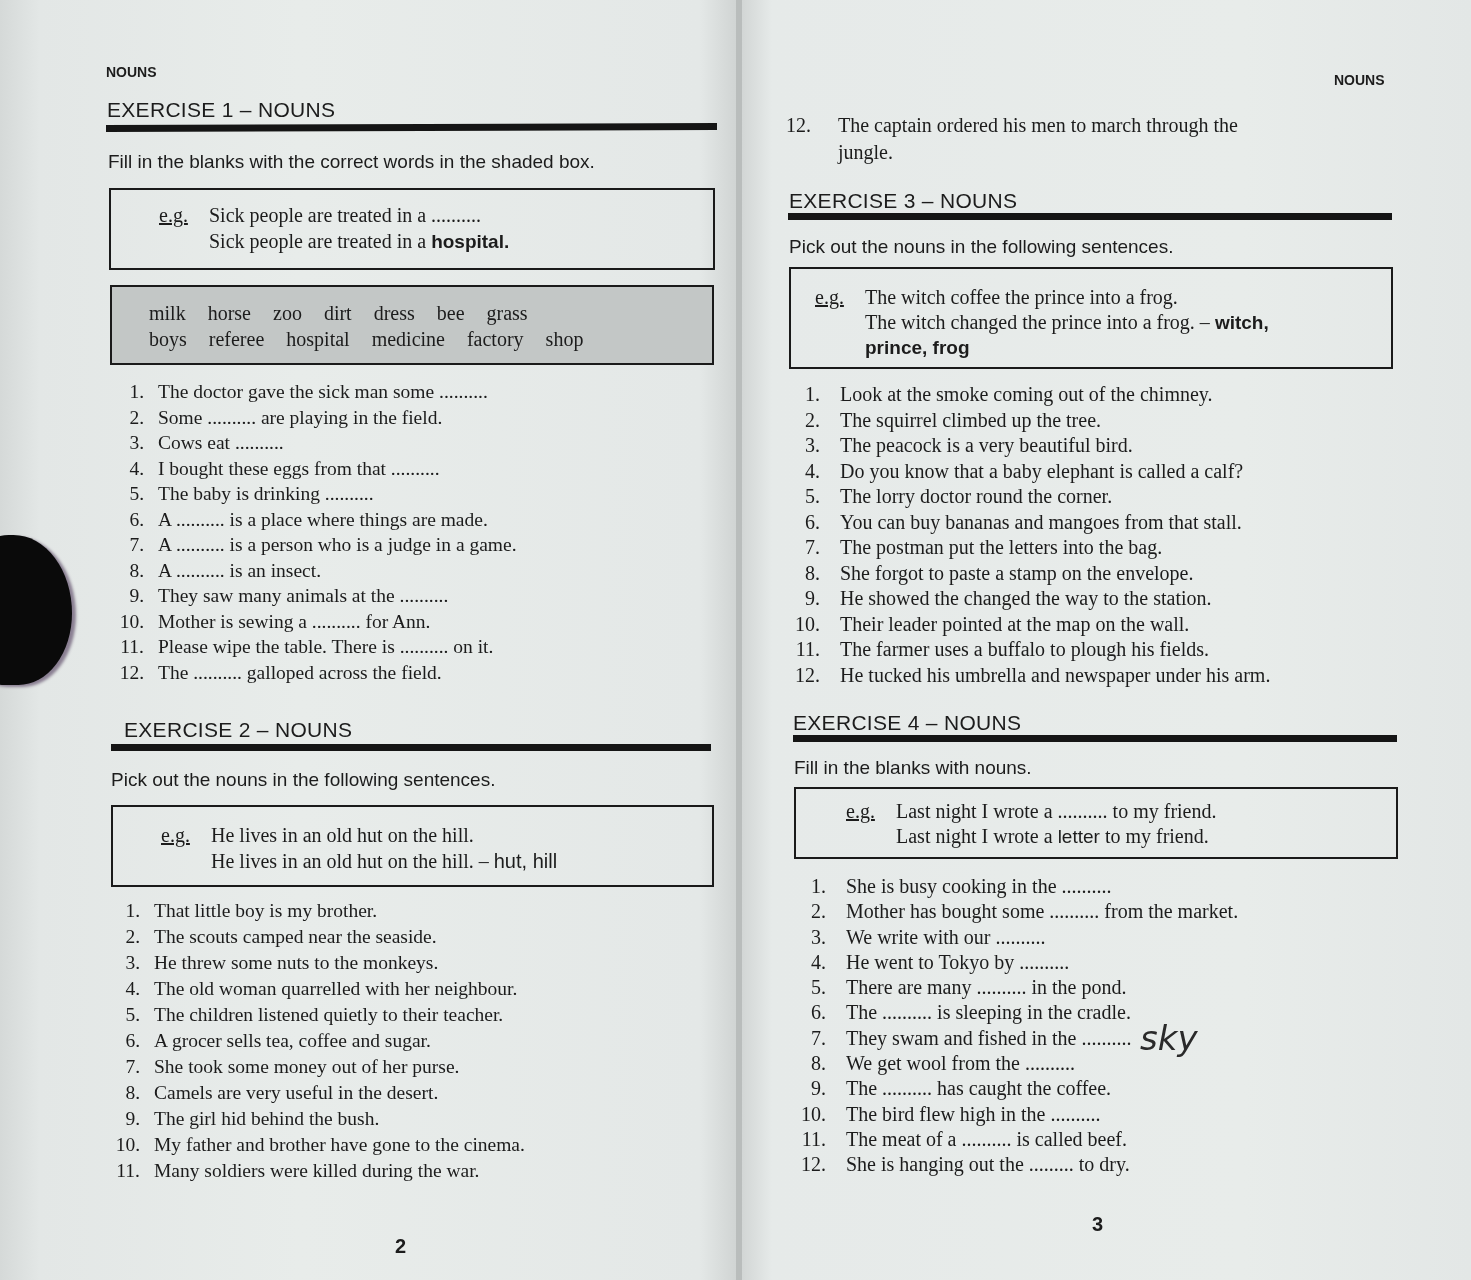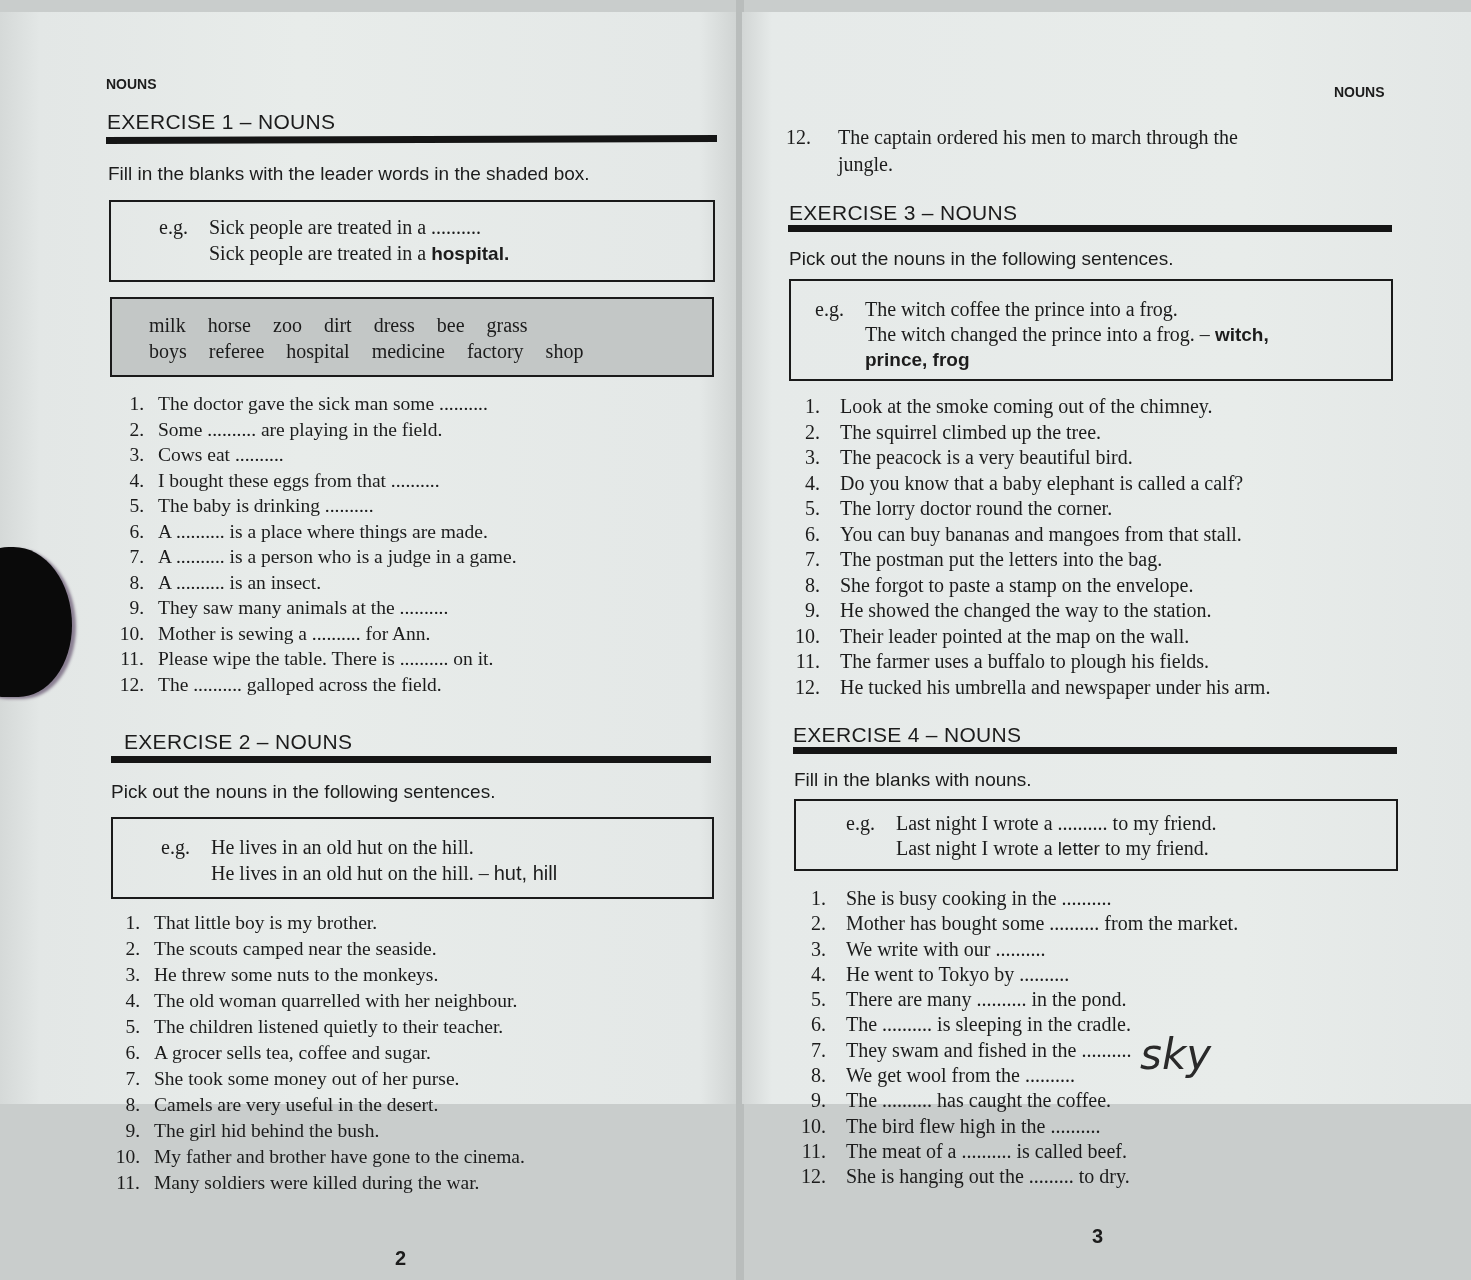--- a/index.html
+++ b/index.html
@@ -2,57 +2,57 @@
 <html><head>
 <meta charset="utf-8">
 <style>
   html, body { margin:0; padding:0; }
   body {
     width:1471px; height:1280px; overflow:hidden; position:relative;
     background:#c9cdcc;
     font-family:"Liberation Serif", serif; color:#1c1c1c;
   }
   .page {
-    position:absolute; top:12px; height:1092px;
+    position:absolute; top:0; height:1280px;
     background:#e6eae9;
   }
   .page.left { left:0; width:738px; background:linear-gradient(90deg,#d5d9d8 0px,#e3e7e6 40px,#e8ecea 300px,#e4e8e7 700px,#cfd3d2 738px); }
   .page.right { left:742px; width:729px; background:linear-gradient(90deg,#d2d6d5 0px,#e6eae9 30px,#e8ecea 500px,#e3e7e6 729px); }
   .gutter { position:absolute; left:736px; top:0; width:8px; height:1280px; background:#b9bdbc; }
   .blot { position:absolute; left:-40px; top:535px; width:112px; height:150px; background:#0a0a0a; border-radius:50% 60% 55% 45%; box-shadow:4px 2px 3px #8a7f92; }
   .runhead { position:absolute; font-family:"Liberation Sans", sans-serif; font-weight:bold; font-size:14px; }
   .ex-title { position:absolute; font-family:"Liberation Sans", sans-serif; font-size:21px; letter-spacing:0.3px; }
   .rule { position:absolute; height:7px; background:#151515; }
   .instr { position:absolute; font-family:"Liberation Sans", sans-serif; font-size:19px; }
   .box { position:absolute; border:2px solid #1a1a1a; box-sizing:border-box; }
   .box.shaded { background:#c3c7c6; }
   .eg { position:absolute; font-size:20px; line-height:26px; }
-  .eg .lbl { position:absolute; left:0; top:0; }
+  .eg .lbl { position:absolute; left:0; top:0;text-decoration:underline; }
   .eg .line { position:absolute; white-space:nowrap; }
   .b { font-family:"Liberation Sans", sans-serif; font-weight:bold; font-size:19px; }
   .words { position:absolute; font-size:20px; line-height:26px; }
   .words .row { display:flex; gap:22px; white-space:nowrap; }
   ol.q { position:absolute; margin:0; padding:0; list-style:none; font-size:19.5px; }
   ol.q li { position:relative; white-space:nowrap; }
   ol.q li .n { position:absolute; text-align:right; width:34px; left:0; }
   ol.q li .t { position:absolute; left:48px; }
   .pno { position:absolute; font-family:"Liberation Sans", sans-serif; font-weight:bold; font-size:20px; }
-  .hand { position:absolute; font-family:"DejaVu Sans", sans-serif; font-size:42px; color:#2a2a2a; font-style:italic; }
+  .hand { position:absolute; font-family:"DejaVu Sans", sans-serif; font-size:34px; color:#2a2a2a; font-style:italic; }
 </style>
 </head>
 <body>
 
 <div class="page left">
   <div class="blot"></div>
 
   <div class="runhead" style="left:106px;top:64px;">NOUNS</div>
 
   <div class="ex-title" style="left:107px;top:98px;">EXERCISE 1  –  NOUNS</div>
   <div class="rule" style="left:106px;top:124px;width:611px;transform:rotate(-0.2deg);"></div>
-  <div class="instr" style="left:108px;top:151px;">Fill in the blanks with the leader words in the shaded box.</div>
+  <div class="instr" style="left:108px;top:151px;">Fill in the blanks with the correct words in the shaded box.</div>
 
   <div class="box" style="left:109px;top:188px;width:606px;height:82px;">
     <div class="eg" style="left:48px;top:12px;width:540px;height:56px;">
       <span class="lbl">e.g.</span>
       <span class="line" style="left:50px;top:0;">Sick people are treated in a ..........</span>
       <span class="line" style="left:50px;top:26px;">
         <span>Sick people are treated in a </span><span class="b">hospital.</span>
       </span>
     </div>
   </div>

